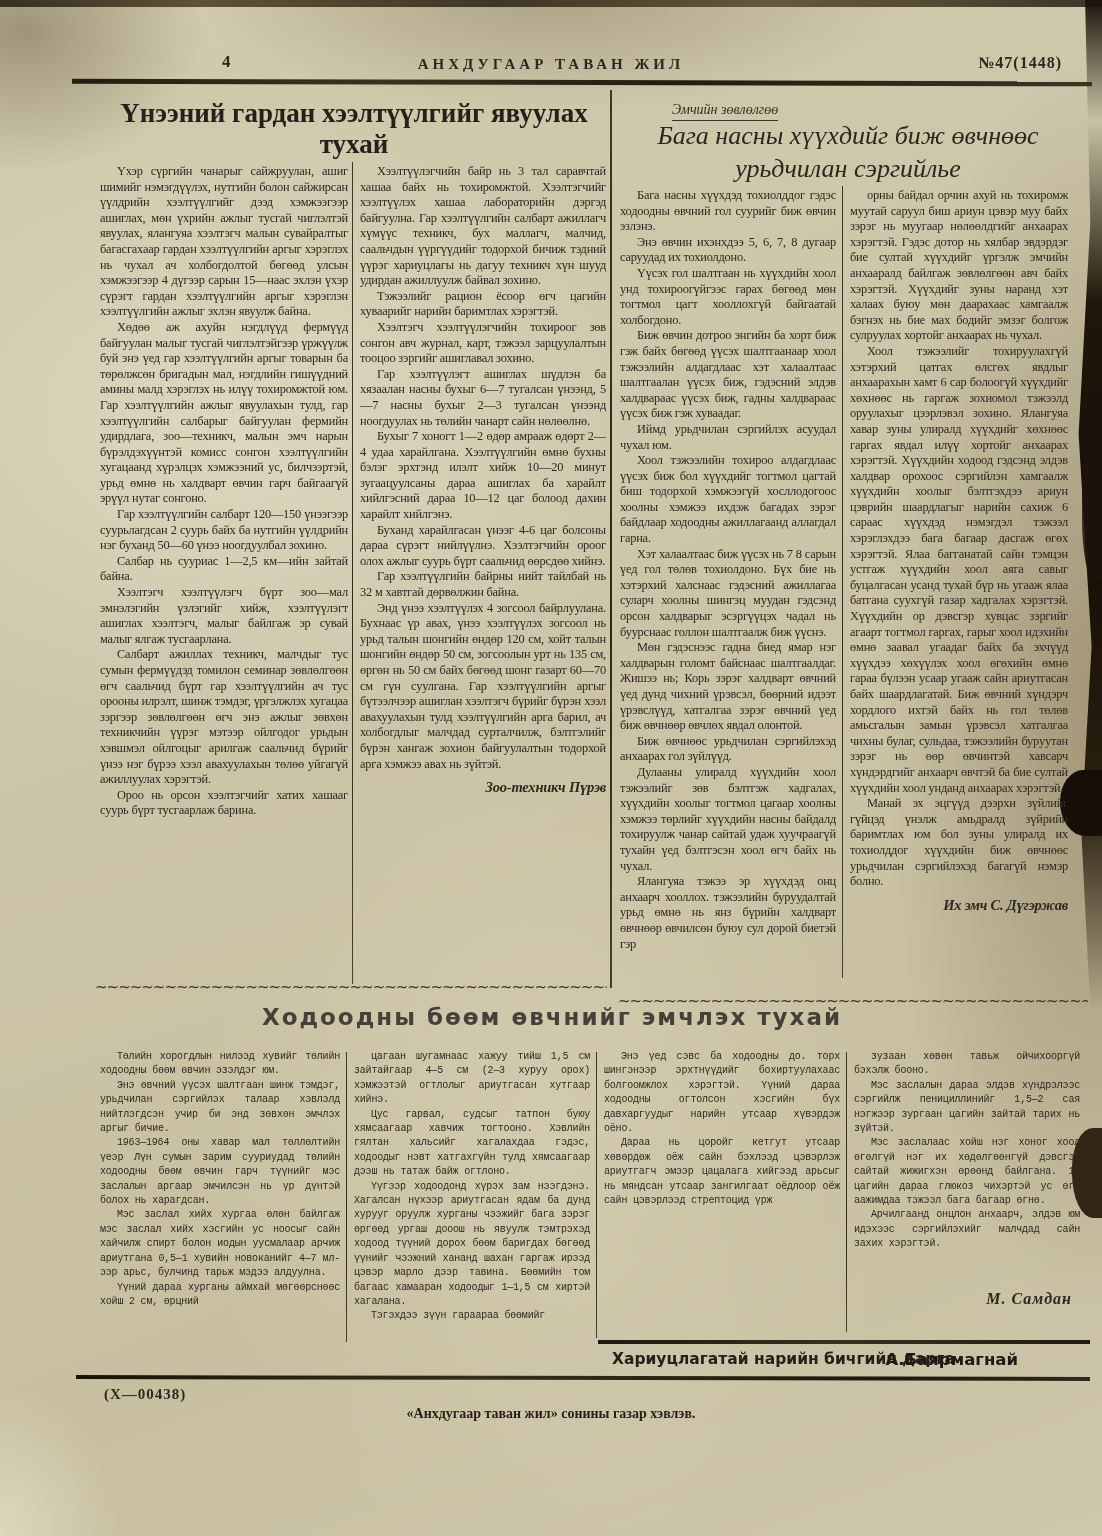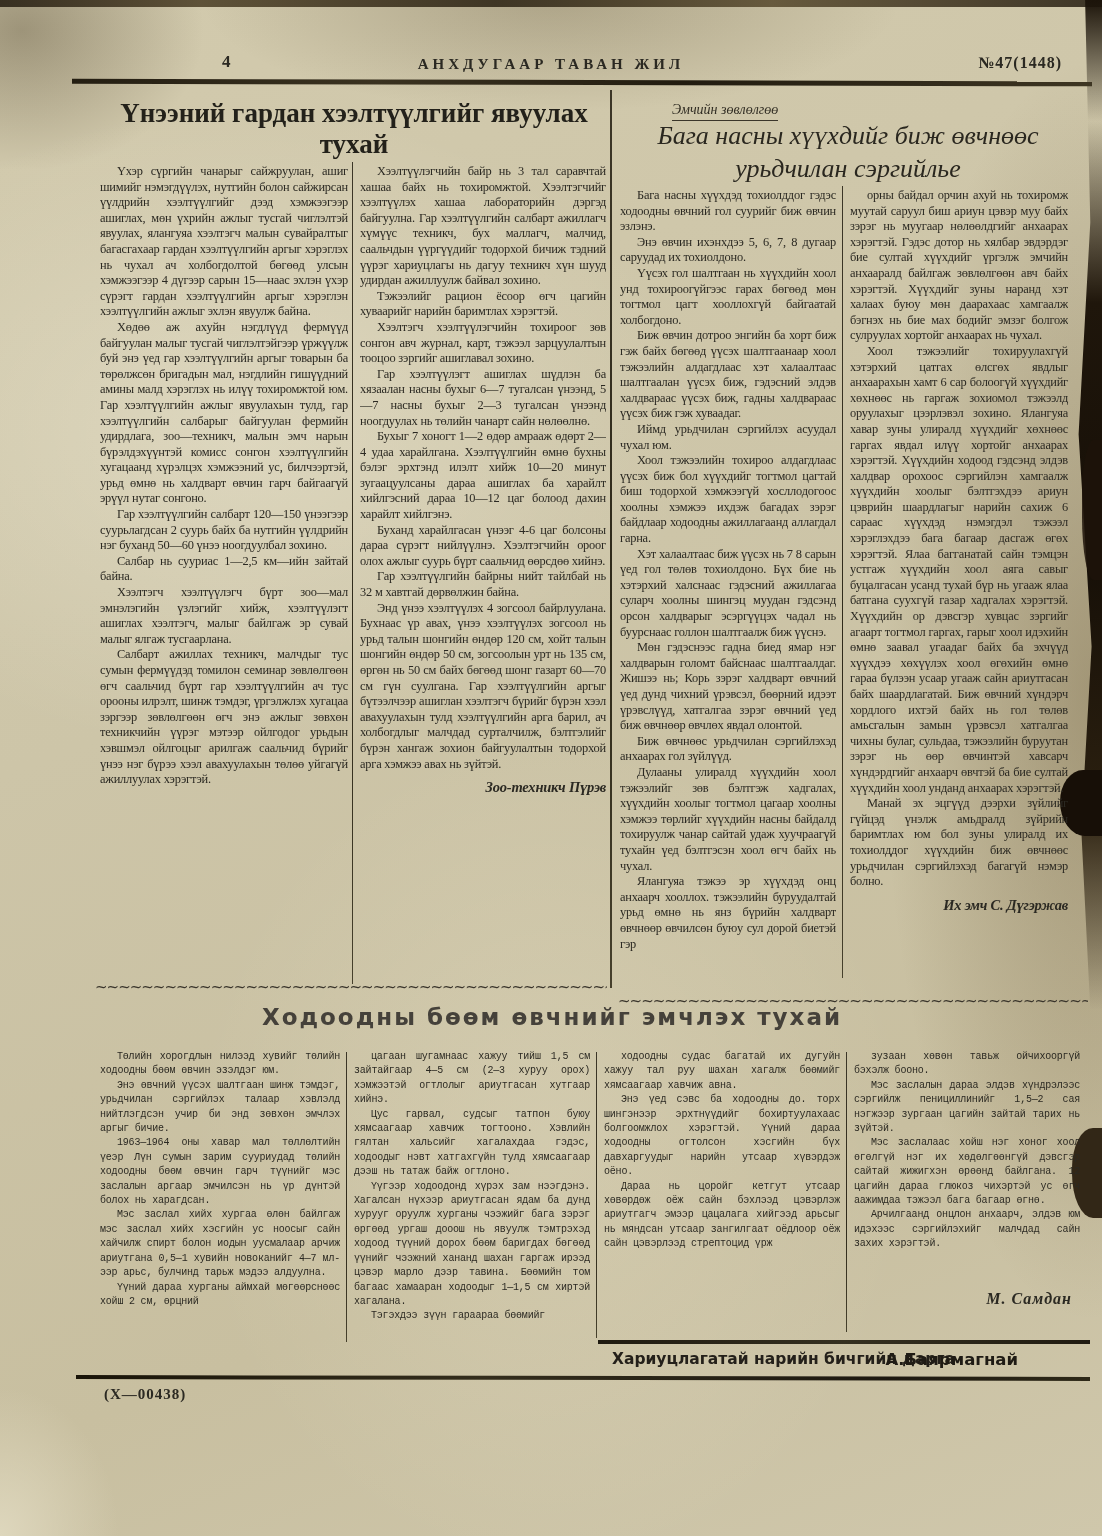--- a/index.html
+++ b/index.html
@@ -112,20 +112,21 @@
   <div class="vrule" id="v-b3"></div>
 
   <div class="left-title">Үнээний гардан хээлтүүлгийг явуулах тухай</div>
   <div class="col body-main" id="lcol1">
       <p class="para">Үхэр сүргийн чанарыг сайжруулан, ашиг шимийг нэмэгдүүлэх, нутгийн болон сайжирсан үүлдрийн хээлтүүлгийг дээд хэмжээгээр ашиглах, мөн үхрийн ажлыг тусгай чиглэлтэй явуулах, ялангуяа хээлтэгч малын сувайралтыг багасгахаар гардан хээлтүүлгийн аргыг хэрэглэх нь чухал ач холбогдолтой бөгөөд улсын хэмжээгээр 4 дүгээр сарын 15—наас эхлэн үхэр сүрэгт гардан хээлтүүлгийн аргыг хэрэглэн хээлтүүлгийн ажлыг эхлэн явуулж байна.</p>
       <p class="para">Хөдөө аж ахуйн нэгдлүүд фермүүд байгуулан малыг тусгай чиглэлтэйгээр үржүүлж буй энэ үед гар хээлтүүлгийн аргыг товарын ба төрөлжсөн бригадын мал, нэгдлийн гишүүдний амины малд хэрэглэх нь илүү тохиромжтой юм. Гар хээлтүүлгийн ажлыг явуулахын тулд, гар хээлтүүлгийн салбарыг байгуулан фермийн удирдлага, зоо—техникч, малын эмч нарын бүрэлдэхүүнтэй комисс сонгон хээлтүүлгийн хугацаанд хүрэлцэх хэмжээний ус, билчээртэй, урьд өмнө нь халдварт өвчин гарч байгаагүй эрүүл нутаг сонгоно.</p>
       <p class="para">Гар хээлтүүлгийн салбарт 120—150 үнээгээр суурьлагдсан 2 суурь байх ба нутгийн үүлдрийн нэг буханд 50—60 үнээ ноогдуулбал зохино.</p>
       <p class="para">Салбар нь сууриас 1—2,5 км—ийн зайтай байна.</p>
       <p class="para">Хээлтэгч хээлтүүлэгч бүрт зоо—мал эмнэлэгийн үзлэгийг хийж, хээлтүүлэгт ашиглах хээлтэгч, малыг байлгаж эр сувай малыг ялгаж тусгаарлана.</p>
       <p class="para">Салбарт ажиллах техникч, малчдыг тус сумын фермүүдэд томилон семинар зөвлөлгөөн өгч саальчид бүрт гар хээлтүүлгийн ач тус орооны илрэлт, шинж тэмдэг, үргэлжлэх хугацаа зэргээр зөвлөлгөөн өгч энэ ажлыг зөвхөн техникчийн үүрэг мэтээр ойлгодог урьдын хэвшмэл ойлгоцыг арилгаж саальчид бүрийг үнээ нэг бүрээ хээл авахуулахын төлөө уйгагүй ажиллуулах хэрэгтэй.</p>
+      <p class="para">Ороо нь орсон хээлтэгчийг хатих хашааг суурь бүрт тусгаарлаж барина.</p>
     </div>
   <div class="col body-main" id="lcol2">
   <p class="para">Хээлтүүлэгчийн байр нь 3 тал саравчтай хашаа байх нь тохиромжтой. Хээлтэгчийг хээлтүүлэх хашаа лабораторийн дэргэд байгуулна. Гар хээлтүүлгийн салбарт ажиллагч хүмүүс техникч, бух маллагч, малчид, саальчдын үүргүүдийг тодорхой бичиж тэдний үүрэг хариуцлагы нь дагуу техникч хүн шууд удирдан ажиллуулж байвал зохино.</p>
       <p class="para">Тэжээлийг рацион ёсоор өгч цагийн хуваарийг нарийн баримтлах хэрэгтэй.</p>
       <p class="para">Хээлтэгч хээлтүүлэгчийн тохироог зөв сонгон авч журнал, карт, тэжээл зарцуулалтын тооцоо зэргийг ашиглавал зохино.</p>
       <p class="para">Гар хээлтүүлэгт ашиглах шүдлэн ба хязаалан насны бухыг 6—7 тугалсан үнээнд, 5—7 насны бухыг 2—3 тугалсан үнээнд ноогдуулах нь төлийн чанарт сайн нөлөөлнө.</p>
       <p class="para">Бухыг 7 хоногт 1—2 өдөр амрааж өдөрт 2—4 удаа харайлгана. Хээлтүүлгийн өмнө бухны бэлэг эрхтэнд илэлт хийж 10—20 минут зугаацуулсаны дараа ашиглах ба харайлт хийлгэсний дараа 10—12 цаг болоод дахин харайлт хийлгэнэ.</p>
       <p class="para">Буханд харайлгасан үнээг 4-6 цаг болсоны дараа сүрэгт нийлүүлнэ. Хээлтэгчийн ороог олох ажлыг суурь бүрт саальчид өөрсдөө хийнэ.</p>
       <p class="para">Гар хээлтүүлгийн байрны нийт тайлбай нь 32 м хавтгай дөрвөлжин байна.</p>
       <p class="para">Энд үнээ хээлтүүлэх 4 зогсоол байрлуулана. Бухнаас үр авах, үнээ хээлтүүлэх зогсоол нь урьд талын шонгийн өндөр 120 см, хойт талын шонгийн өндөр 50 см, зогсоолын урт нь 135 см, өргөн нь 50 см байх бөгөөд шонг газарт 60—70 см гүн суулгана. Гар хээлтүүлгийн аргыг бүтээлчээр ашиглан хээлтэгч бүрийг бүрэн хээл авахуулахын тулд хээлтүүлгийн арга барил, ач холбогдлыг малчдад сурталчилж, бэлтгэлийг бүрэн хангаж зохион байгуулалтын тодорхой арга хэмжээ авах нь зүйтэй.</p>
@@ -165,31 +166,31 @@
       <p class="para">Мэс заслал хийх хургаа өлөн байлгаж мэс заслал хийх хэсгийн ус ноосыг сайн хайчилж спирт болон иодын уусмалаар арчиж ариутгана 0,5—1 хувийн новоканийг 4—7 мл-ээр арьс, булчинд тарьж мэдээ алдуулна.</p>
       <p class="para">Үүний дараа хурганы аймхай мөгөөрснөөс хойш 2 см, өрцний</p>
     </div>
   <div class="col body-bottom" id="bcol2">
       <p class="para">цагаан шугамнаас хажуу тийш 1,5 см зайтайгаар 4—5 см (2—3 хуруу орох) хэмжээтэй огтлолыг ариутгасан хутгаар хийнэ.</p>
       <p class="para">Цус гарвал, судсыг татпон буюу хямсаагаар хавчиж тогтооно. Хэвлийн гялтан хальсийг хагалахдаа гэдэс, ходоодыг нэвт хатгахгүйн тулд хямсаагаар дээш нь татаж байж огтлоно.</p>
       <p class="para">Үүгээр ходоодонд хүрэх зам нээгдэнэ. Хагалсан нүхээр ариутгасан ядам ба дунд хурууг оруулж хурганы чээжийг бага зэрэг өргөөд ургаш дооош нь явуулж тэмтрэхэд ходоод түүний дорох бөөм баригдах бөгөөд үүнийг чээжний хананд шахан гаргаж ирээд цэвэр марло дээр тавина. Бөөмийн том багаас хамааран ходоодыг 1—1,5 см хиртэй хагалана.</p>
       <p class="para">Тэгэхдээ зүүн гараараа бөөмийг</p>
     </div>
   <div class="col body-bottom" id="bcol3">
-      <p class="para">ходоодны судас багатай их дугуйн хажуу тал руу шахан хагалж бөөмийг хямсаагаар хавчиж авна.</p>
       <p class="para">Энэ үед сэвс ба ходоодны до. торх шингэнээр эрхтнүүдийг бохиртуулахаас болгоомжлох хэрэгтэй. Үүний дараа ходоодны огтолсон хэсгийн бүх давхаргуудыг нарийн утсаар хүвэрдэж оёно.</p>
       <p class="para">Дараа нь цоройг кетгут утсаар хөвөрдөж оёж сайн бэхлээд цэвэрлэж ариутгагч эмээр цацалага хийгээд арьсыг нь мяндсан утсаар зангилгаат оёдлоор оёж сайн цэвэрлээд стрептоцид үрж</p>
     </div>
   <div class="col body-bottom" id="bcol4">
       <p class="para">зузаан хөвөн тавьж ойчихооргүй бэхэлж бооно.</p>
       <p class="para">Мэс заслалын дараа элдэв хүндрэлээс сэргийлж пенициллинийг 1,5—2 сая нэгжээр зургаан цагийн зайтай тарих нь зүйтэй.</p>
       <p class="para">Мэс заслалаас хойш нэг хоног хоол өгөлгүй нэг их хөдөлгөөнгүй дэвсгэр сайтай жижигхэн өрөөнд байлгана. 12 цагийн дараа глюкоз чихэртэй ус өгч аажимдаа тэжээл бага багаар өгнө.</p>
       <p class="para">Арчилгаанд онцлон анхаарч, элдэв юм идэхээс сэргийлэхийг малчдад сайн захих хэрэгтэй.</p>
     </div>
   <div id="byline-bottom">М. Самдан</div>
 
   <div class="sec-rule"></div>
   <div class="sec-label">Хариуцлагатай нарийн бичгийн дарга</div>
   <div class="sec-name">А.Баярмагнай</div>
   <div class="sec-rule-left"></div>
   <div class="print-code">(Х—00438)</div>
+  <div class="imprint">«Анхдугаар таван жил» сонины газар хэвлэв.</div>
 
 </div>
 
 </body></html>

